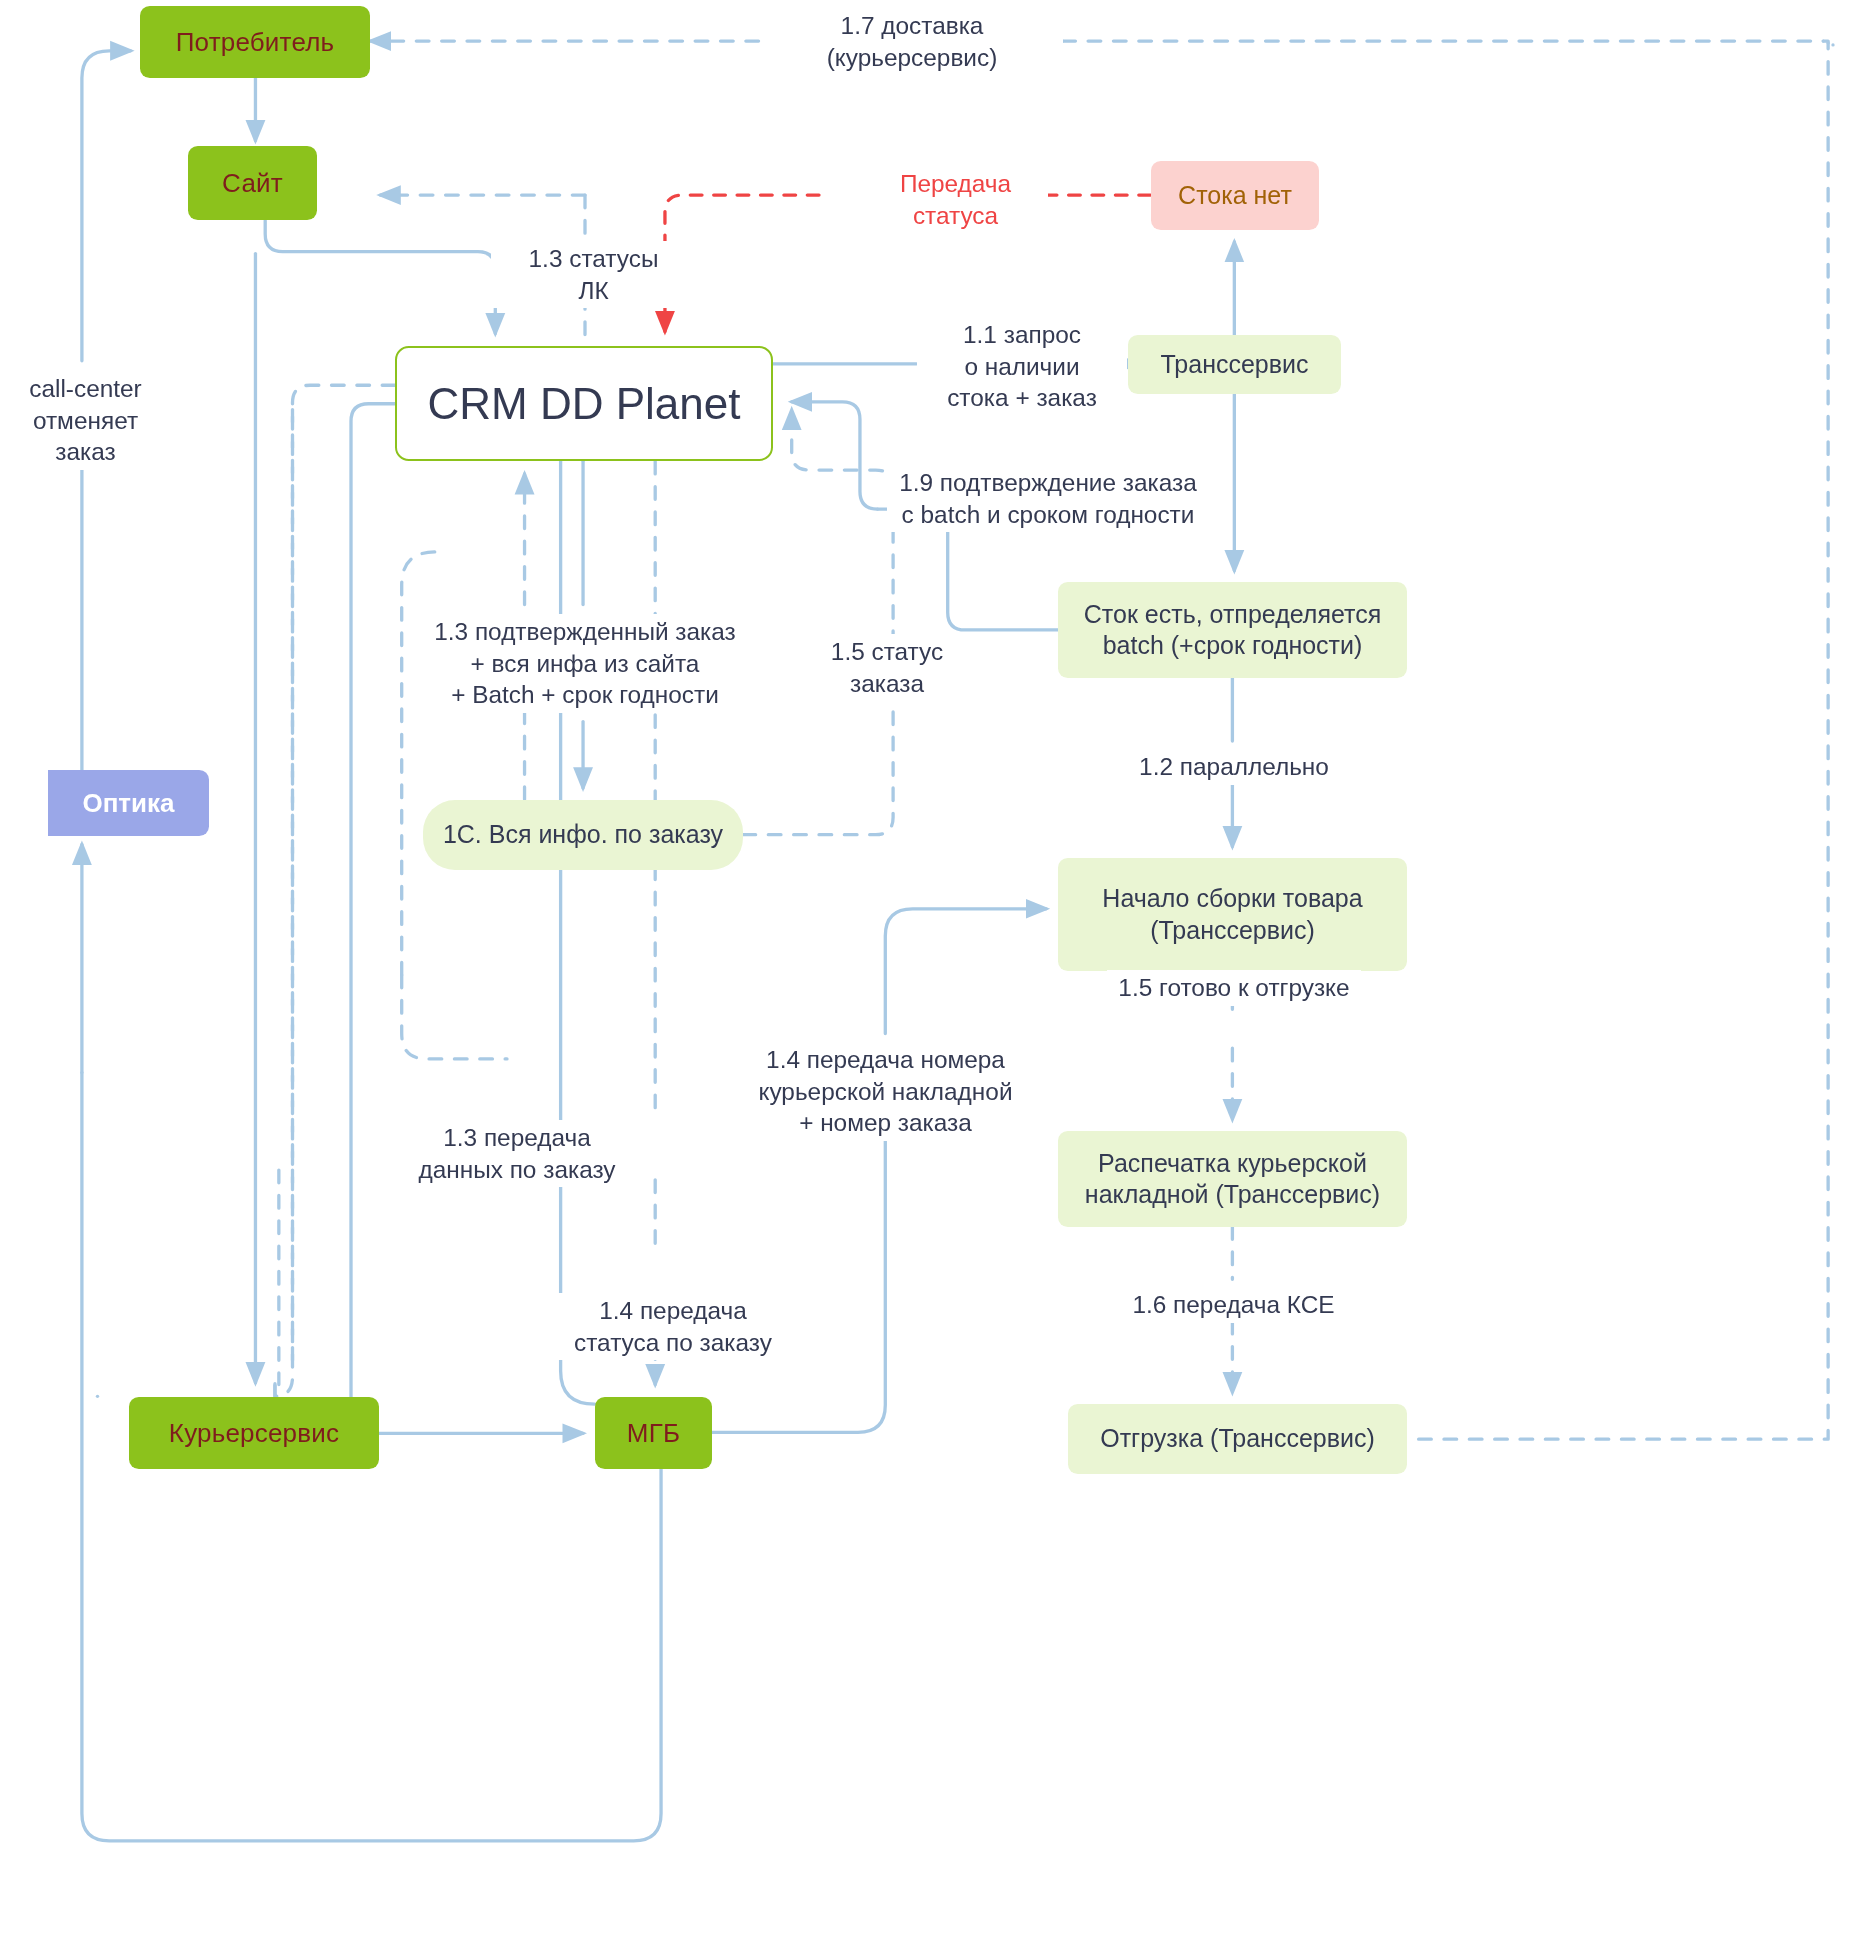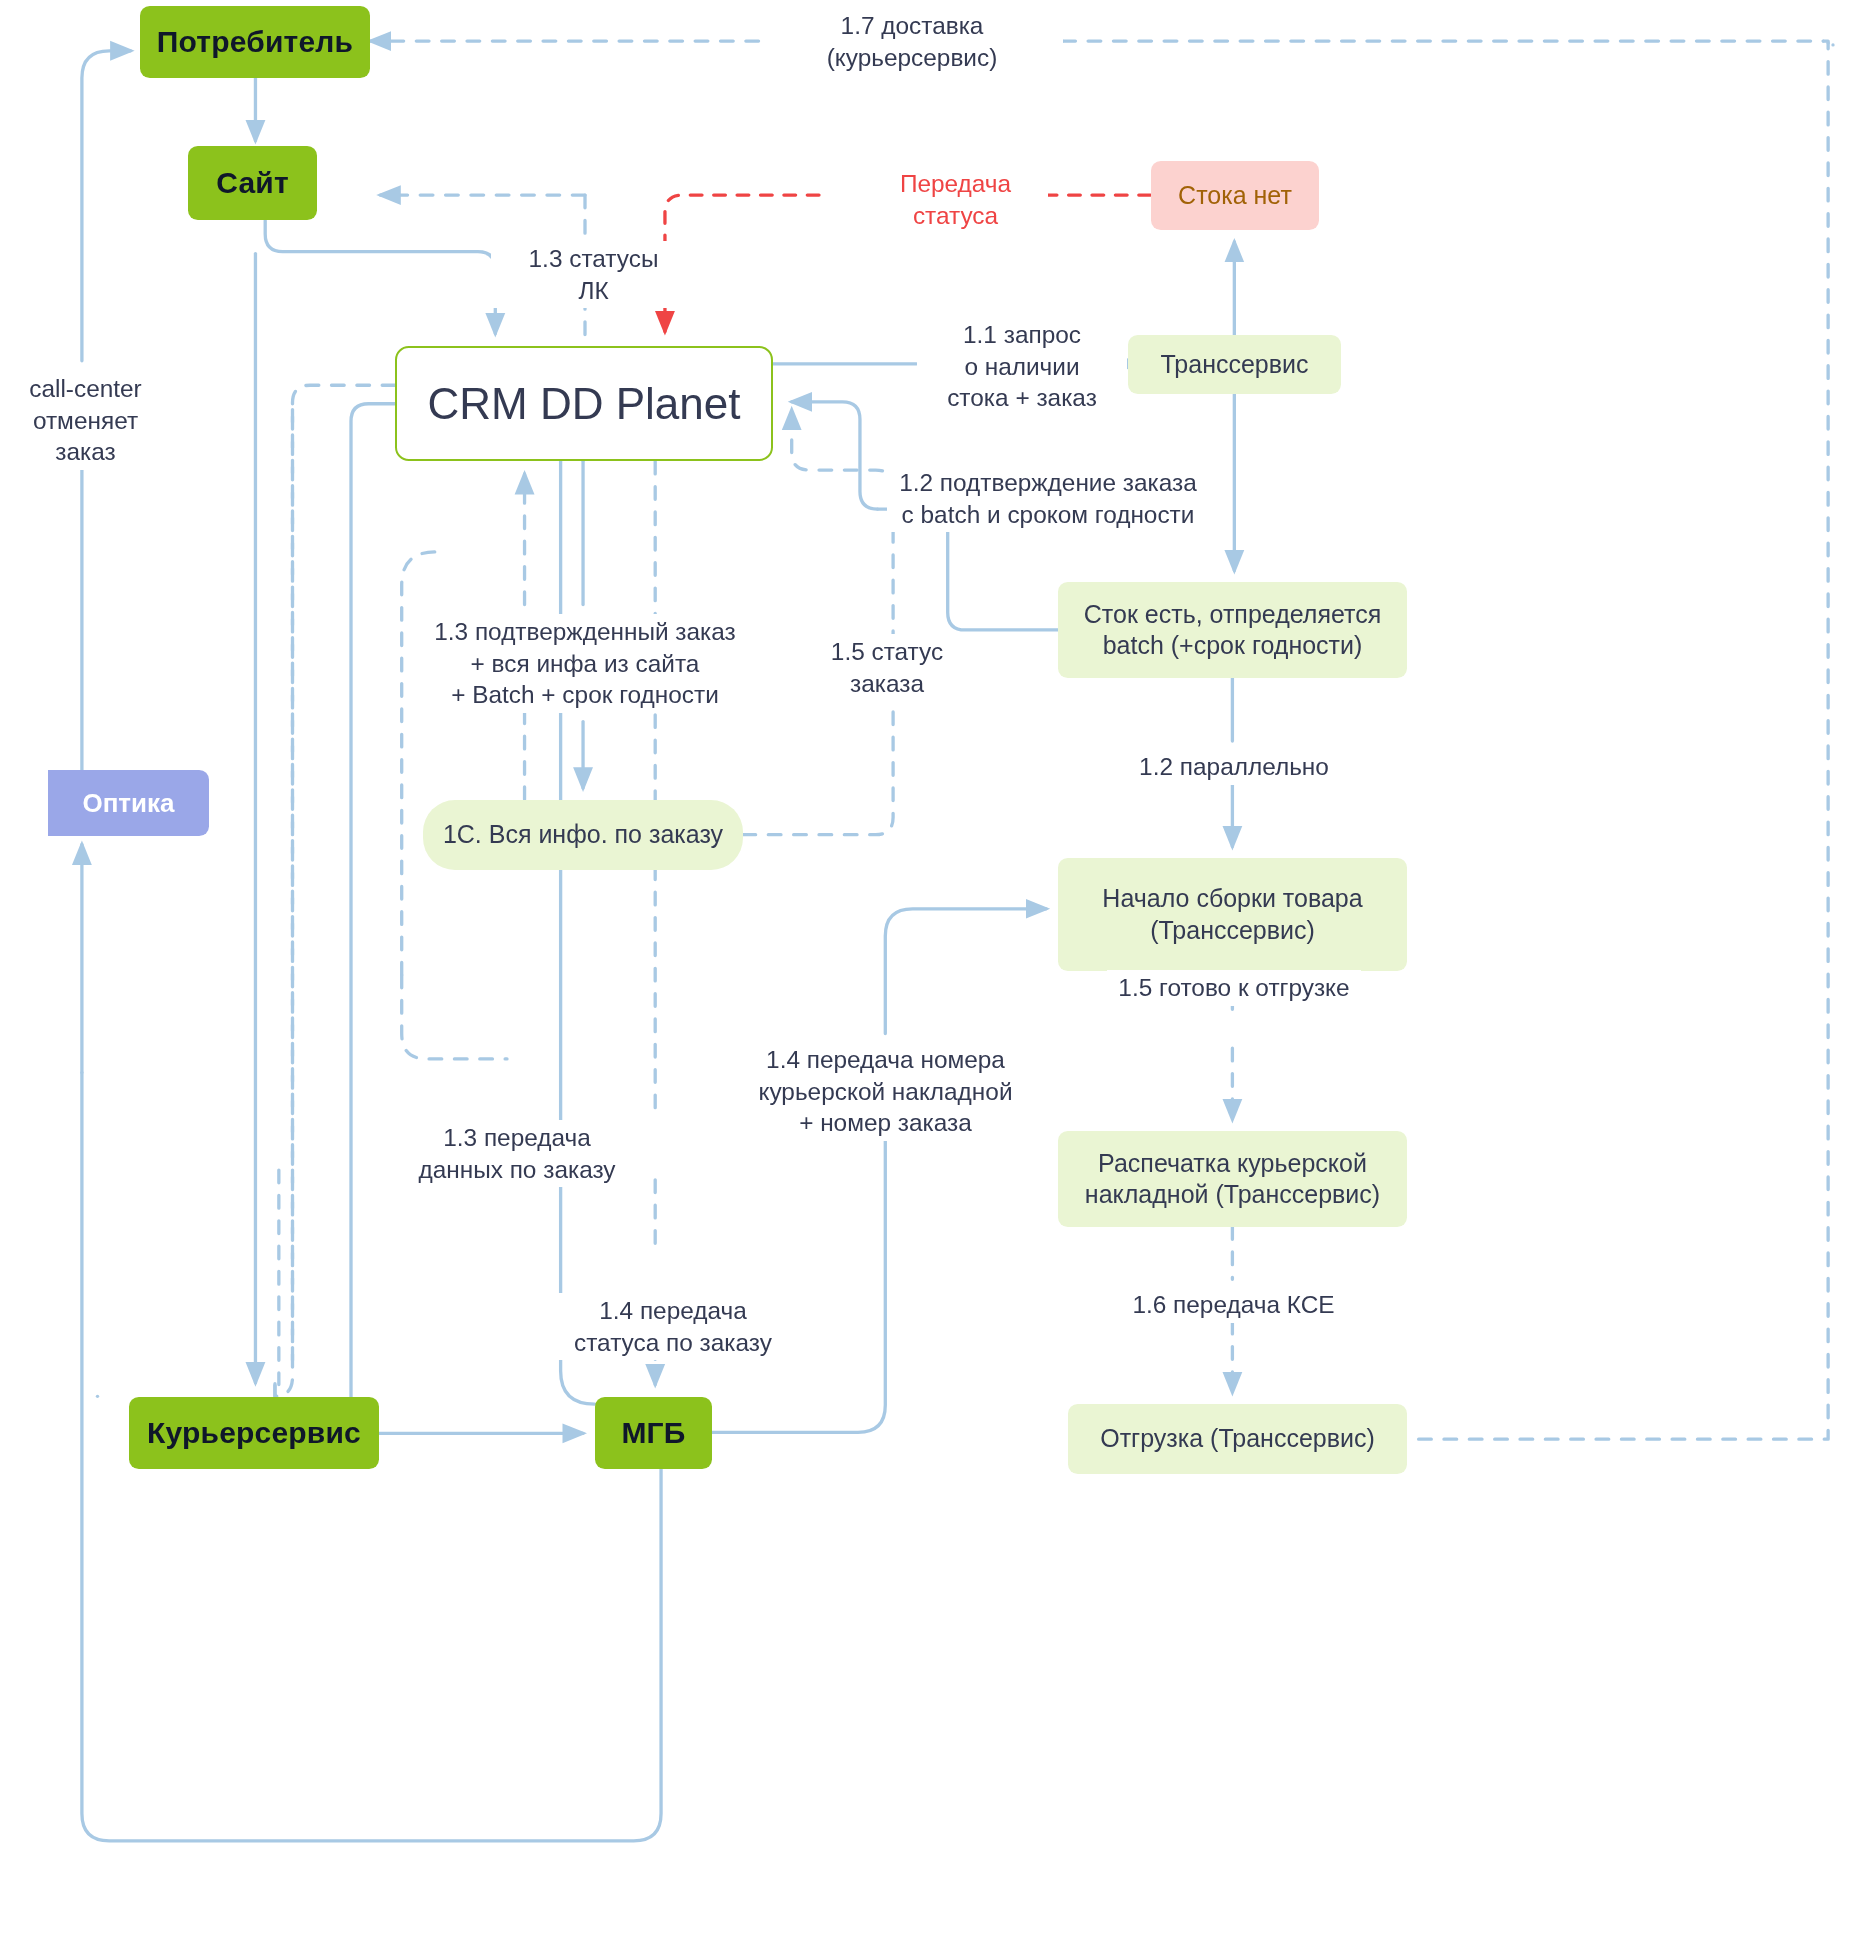--- a/index.html
+++ b/index.html
@@ -30,23 +30,23 @@
     box-sizing: border-box;
     display: flex;
     align-items: center;
     justify-content: center;
     text-align: center;
     border-radius: 9.8px;
     line-height: 1.25;
   }
   .node-green {
     background: #8cc21c;
-    color: #0f172a;
-    font-weight: bold;
-    font-size: 30px;
+    color: #7f1d1d;
+    font-weight: normal;
+    font-size: 26px;
     letter-spacing: 0.2px;
   }
   .node-lightgreen {
     background: #eaf5d3;
     color: #343a52;
     font-size: 25px;
   }
   .node-pink {
     background: #fcd2cf;
     color: #a16207;
@@ -209,21 +209,21 @@
   <div class="edge-label red" style="left:863px; top:166px; width:185px;">Передача
 статуса</div>
 
   <div class="edge-label" style="left:491px; top:241px; width:205px;">1.3 статусы
 ЛК</div>
 
   <div class="edge-label" style="left:917px; top:317px; width:210px;">1.1 запрос
 о наличии
 стока + заказ</div>
 
-  <div class="edge-label" style="left:887px; top:465px; width:322px;">1.2 подтверждение заказа
+  <div class="edge-label" style="left:887px; top:465px; width:322px;">1.9 подтверждение заказа
 с batch и сроком годности</div>
 
   <div class="edge-label" style="left:0px; top:371px; width:171px;">call-center
 отменяет
 заказ</div>
 
   <div class="edge-label" style="left:424px; top:614px; width:322px;">1.3 подтвержденный заказ
 + вся инфа из сайта
 + Batch + срок годности</div>
 

